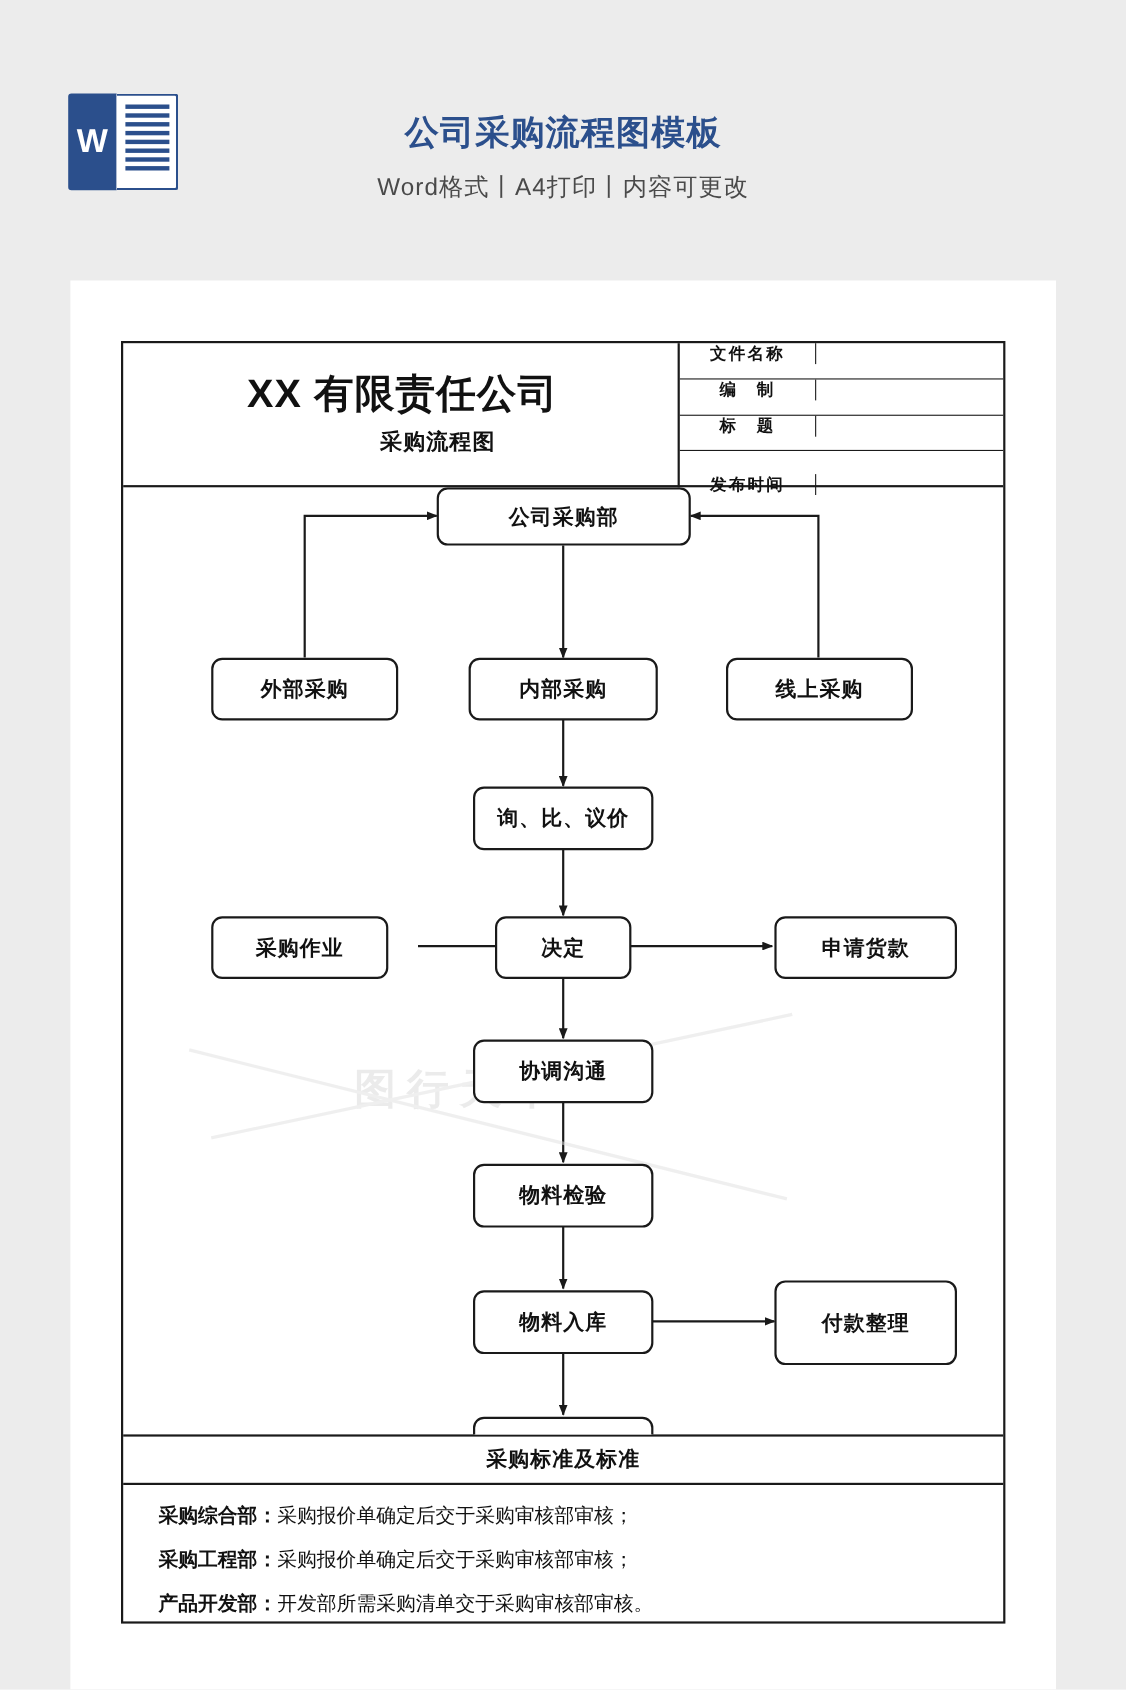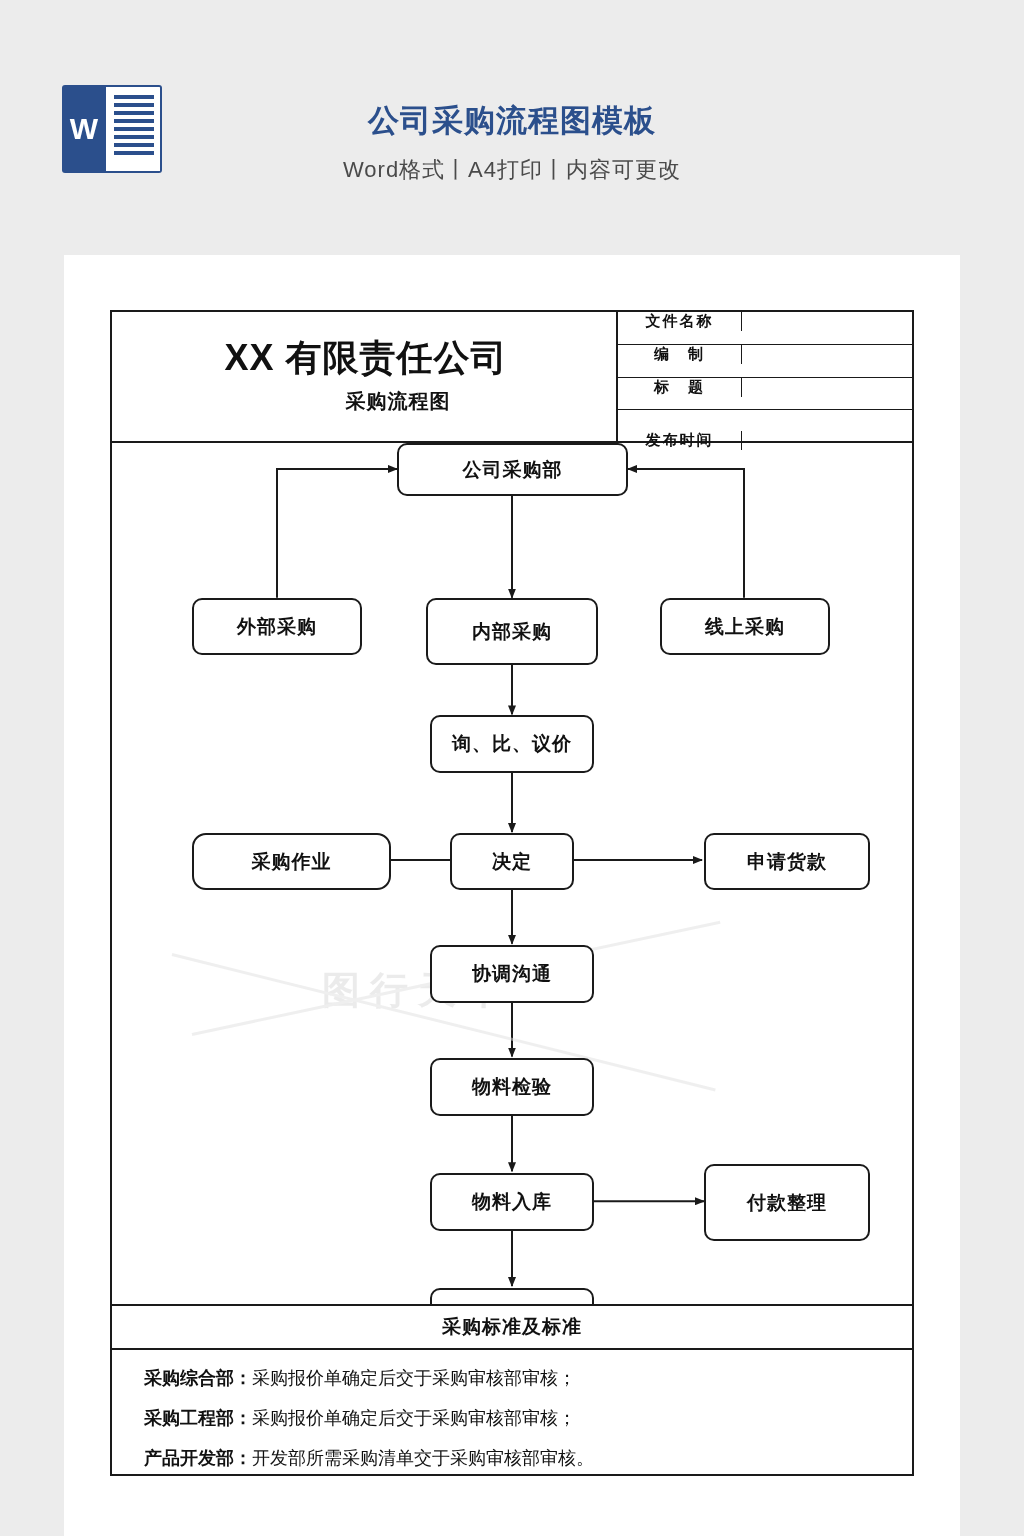--- a/index.html
+++ b/index.html
@@ -370,27 +370,27 @@
       <div class="watermark">
         <div class="wm-text">图行天下</div>
         <div class="wm-line" style="left:-120px; top:10px; width:560px; transform:rotate(14deg);"></div>
         <div class="wm-line" style="left:-100px; top:90px; width:540px; transform:rotate(-12deg);"></div>
       </div>
 
       <div class="node" style="left:285px; top:0px; width:231px; height:53px;">公司采购部</div>
 
       <div class="node" style="left:80px; top:155px; width:170px; height:57px;">外部采购</div>
 
-      <div class="node" style="left:314px; top:155px; width:172px; height:67px;">内部采购</div>
+      <div class="node" style="left:314px; top:155px; width:172px; height:57px;">内部采购</div>
 
       <div class="node" style="left:548px; top:155px; width:170px; height:57px;">线上采购</div>
 
       <div class="node" style="left:318px; top:272px; width:164px; height:58px;">询、比、议价</div>
 
-      <div class="node" style="left:80px; top:390px; width:199px; height:57px;border-radius:14px;">采购作业</div>
+      <div class="node" style="left:80px; top:390px; width:161px; height:57px;">采购作业</div>
 
       <div class="node" style="left:338px; top:390px; width:124px; height:57px;">决定</div>
 
       <div class="node" style="left:592px; top:390px; width:166px; height:57px;">申请货款</div>
 
       <div class="node" style="left:318px; top:502px; width:164px; height:58px;">协调沟通</div>
 
       <div class="node" style="left:318px; top:615px; width:164px; height:58px;">物料检验</div>
 
       <div class="node" style="left:318px; top:730px; width:164px; height:58px;">物料入库</div>

